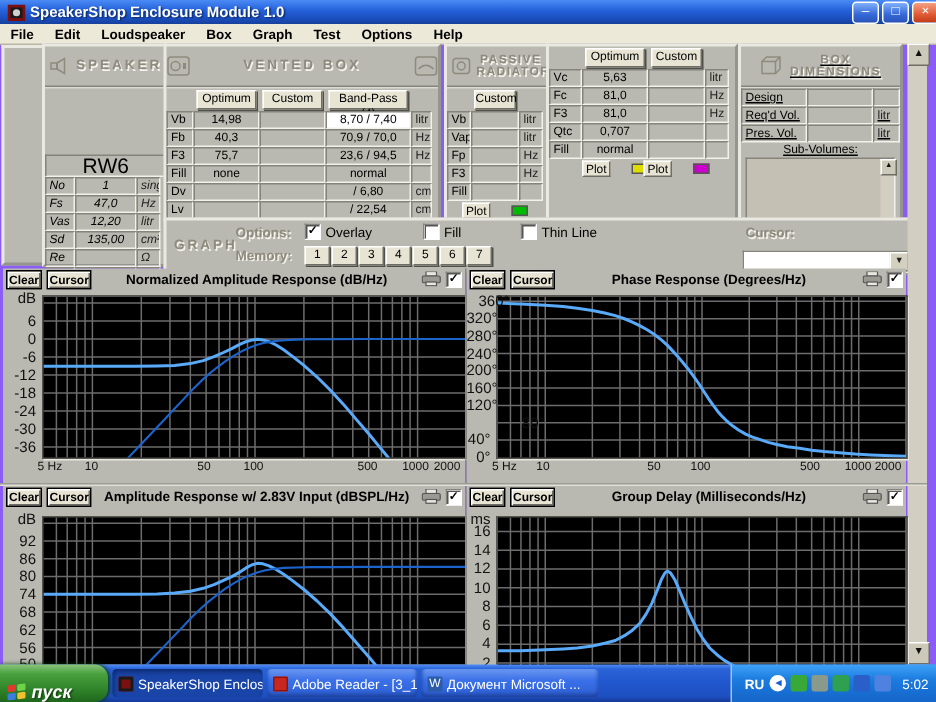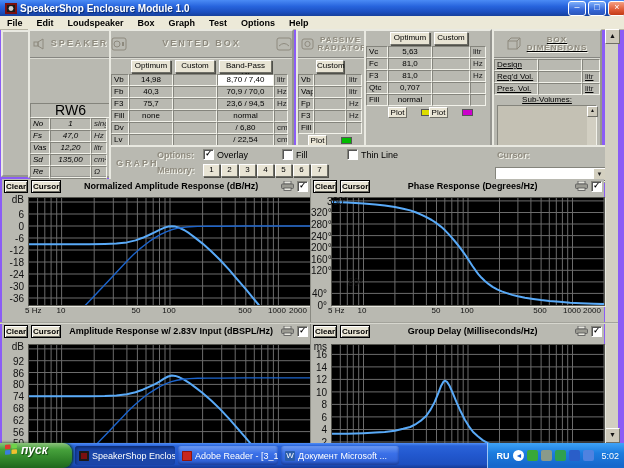--- a/index.html
+++ b/index.html
@@ -70,21 +70,21 @@
   .ctitle{flex:1;text-align:center;font-weight:bold;font-size:9px;white-space:nowrap;overflow:hidden;}
   .plot{position:absolute;background:#000;border:1px solid #55554f;box-shadow:1px 1px 0 #e8e8e0;}
   .plot svg{position:absolute;left:0;top:0;}
   .ytick{position:absolute;font-size:10px;text-align:right;color:#111;}
   .xtick{position:absolute;font-size:8px;color:#111;width:24px;text-align:center;}
   .divider-v{position:absolute;left:310px;top:179px;width:1px;height:264px;background:#8a8a82;}
   .divider-h{position:absolute;left:0;top:322px;width:618px;height:2px;background:linear-gradient(180deg,#8a8a82,#f0f0e8);}
   
   .taskbar{position:absolute;left:0;top:443px;width:624px;height:25px;z-index:10;
     background:linear-gradient(180deg,#4f8ef8 0%,#2a63d8 12%,#2258cf 45%,#1d4fc0 85%,#153a97 100%);display:flex;align-items:center;}
-  .startbtn{flex:none;width:62px;height:25px;border-radius:0 9px 9px 0;display:flex;align-items:flex-start;gap:3px;
+  .startbtn{flex:none;width:62px;height:25px;border-radius:0 9px 9px 0;display:flex;align-items:flex-end;gap:3px;
     background:linear-gradient(180deg,#8cc37c 0%,#47a23c 25%,#2e8128 70%,#1f671c 100%);
     box-shadow:1px 0 3px #0a3a0a;padding:0 6px 0 4px;}
   .startbtn .stxt{color:#fff;font-weight:bold;font-style:italic;font-size:12px;text-shadow:1px 1px 1px #14410f;}
   .task{height:19px;margin-left:3px;border-radius:3px;display:flex;align-items:center;gap:3px;padding:0 4px;
     color:#fff;font-size:9px;white-space:nowrap;overflow:hidden;flex:none;}
   .task.inactive{background:linear-gradient(180deg,#6b98f0,#3a70e8 40%,#2e5fd2);box-shadow:inset 0 -2px 3px #1c3f9a;}
   .task.active{background:#1a45a8;box-shadow:inset 1px 2px 3px #0d2c72;}
   .ticon{width:10px;height:10px;flex:none;border-radius:1px;}
   .tray{position:absolute;right:0;top:0;height:25px;display:flex;align-items:center;gap:4px;padding:0 5px 0 8px;
     background:linear-gradient(180deg,#3fa3f7 0%,#1c7cdf 40%,#1668cc 90%);border-left:1px solid #9fc5f5;}
@@ -503,21 +503,21 @@
             <line x1="0" x2="272" y1="26.0" y2="26.0" stroke="#6c6c6c" stroke-width="1"></line>
             <line x1="0" x2="272" y1="37.6" y2="37.6" stroke="#6c6c6c" stroke-width="1"></line>
             <line x1="0" x2="272" y1="49.2" y2="49.2" stroke="#6c6c6c" stroke-width="1"></line>
             <line x1="0" x2="272" y1="60.7" y2="60.7" stroke="#6c6c6c" stroke-width="1"></line>
             <line x1="0" x2="272" y1="72.3" y2="72.3" stroke="#6c6c6c" stroke-width="1"></line>
             <line x1="0" x2="272" y1="83.9" y2="83.9" stroke="#6c6c6c" stroke-width="1"></line>
             <line x1="0" x2="272" y1="95.4" y2="95.4" stroke="#6c6c6c" stroke-width="1"></line>
             <polyline points="0.0,4.0 15.3,4.6 31.5,5.5 43.4,6.4 52.8,7.5 62.9,9.0 71.2,10.7 78.2,12.4 84.3,14.5 89.6,16.8 94.4,19.1 99.7,22.0 104.5,25.2 108.9,28.6 112.8,32.1 116.4,35.9 119.8,39.6 123.5,44.0 127.0,48.3 130.2,52.6 133.7,57.5 136.9,62.5 140.3,67.7 143.5,72.3 146.5,76.3 149.6,79.8 152.9,83.0 156.8,86.2 160.6,88.8 165.1,91.4 169.7,93.4 174.8,95.1 180.2,96.9 185.9,98.3 192.9,99.8 201.1,100.9 209.1,102.1 217.3,103.0 227.5,103.8 238.2,104.7 248.8,105.3 261.9,105.8 272.0,106.1" fill="none" stroke="#59aaf8" stroke-width="2" stroke-linejoin="round"></polyline>
           </svg>
         </div>
-        <div class="ytick" style="left: 16px; top: 17px; width: 16px;">360°</div>
+        <div class="ytick" style="left: 8px; top: 17px; width: 16px;">360°</div>
         <div class="ytick" style="left: 0px; top: 28px; width: 16px;">320°</div>
         <div class="ytick" style="left: 0px; top: 40px; width: 16px;">280°</div>
         <div class="ytick" style="left: 0px; top: 52px; width: 16px;">240°</div>
         <div class="ytick" style="left: 0px; top: 63px; width: 16px;">200°</div>
         <div class="ytick" style="left: 0px; top: 75px; width: 16px;">160°</div>
         <div class="ytick" style="left: 0px; top: 86px; width: 16px;">120°</div>
         <div class="ytick" style="left: 0px; top: 98px; width: 16px; margin-left: 36px;">80°</div>
         <div class="ytick" style="left: 0px; top: 109px; width: 16px;">40°</div>
         <div class="ytick" style="left: 0px; top: 121px; width: 16px;">0°</div>
         <div class="xtick" style="text-align: left; left: 17px; top: 127px;">5 Hz</div>

